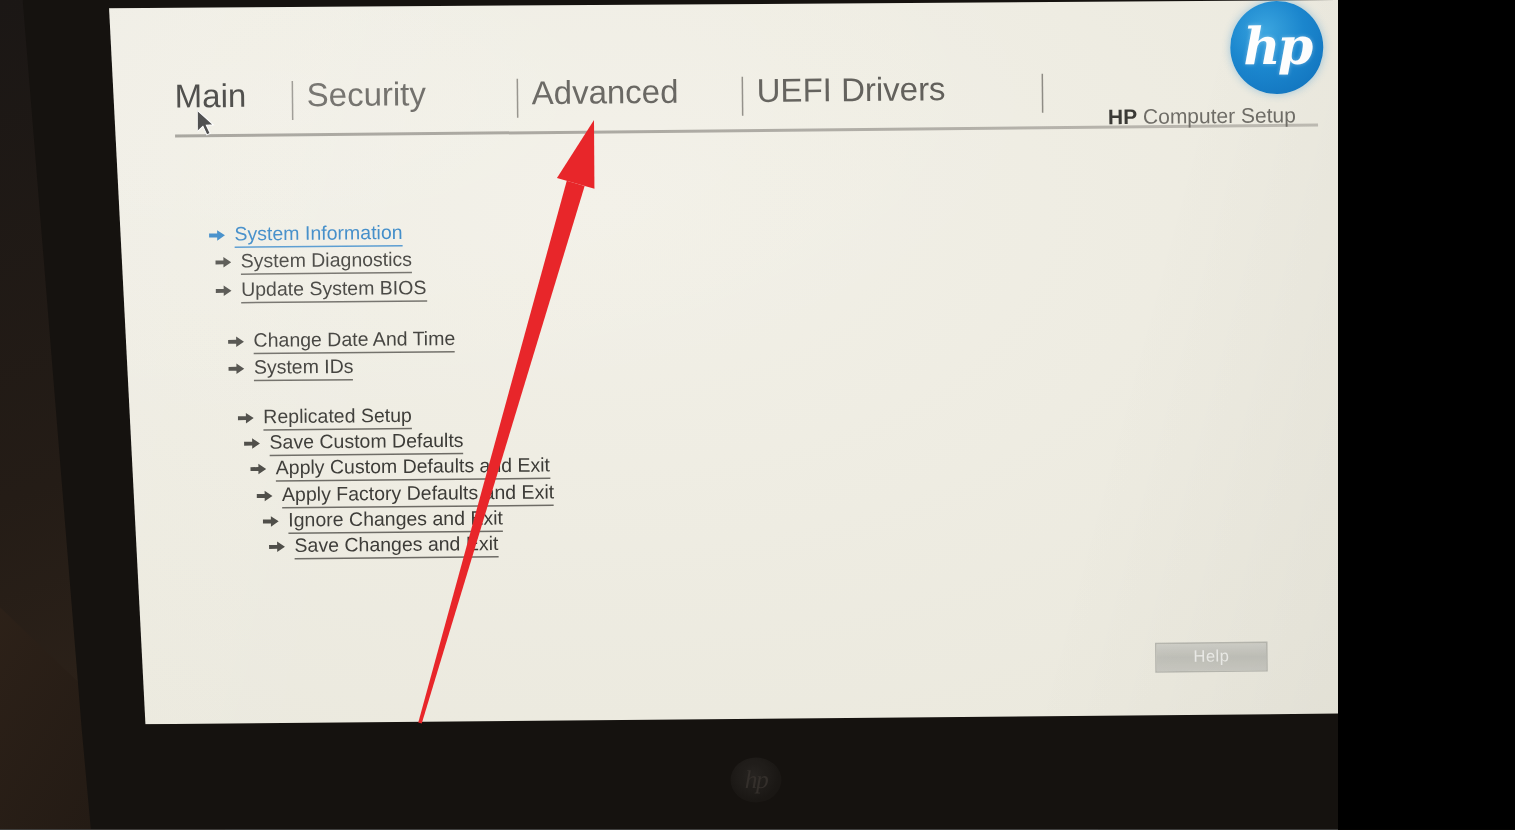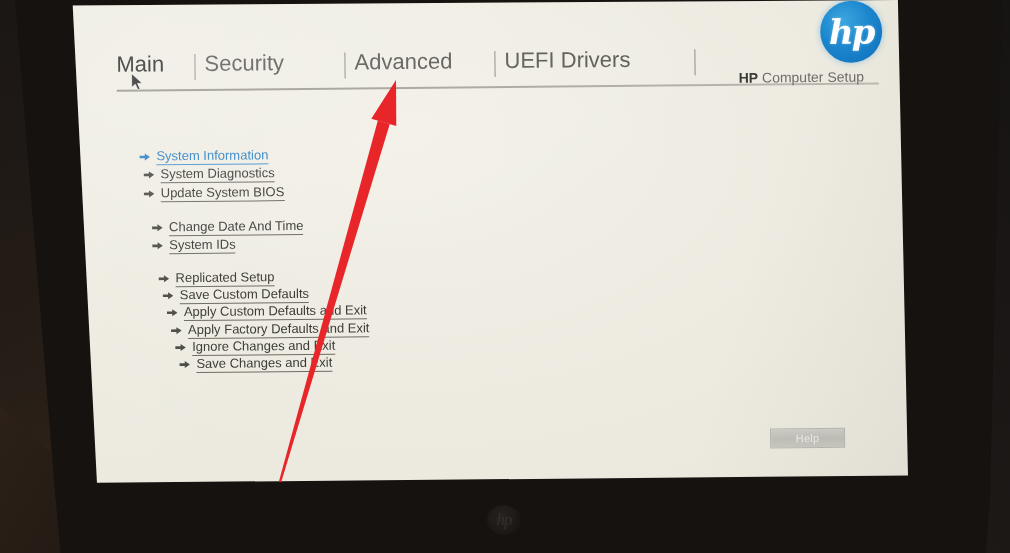--- a/index.html
+++ b/index.html
@@ -10,21 +10,21 @@
   body {
     width: 1010px;
     height: 553px;
     overflow: hidden;
     font-family: "Liberation Sans", sans-serif;
   }
 
   
   #photo {
     position: relative;
-    width: 1010px;
+    width: 892px;
     height: 553px;
     background: #ffffff;
     overflow: hidden;
   }
 
   
   .surround-left {
     position: absolute;
     left: 0; top: 0;
     width: 150px; height: 553px;

